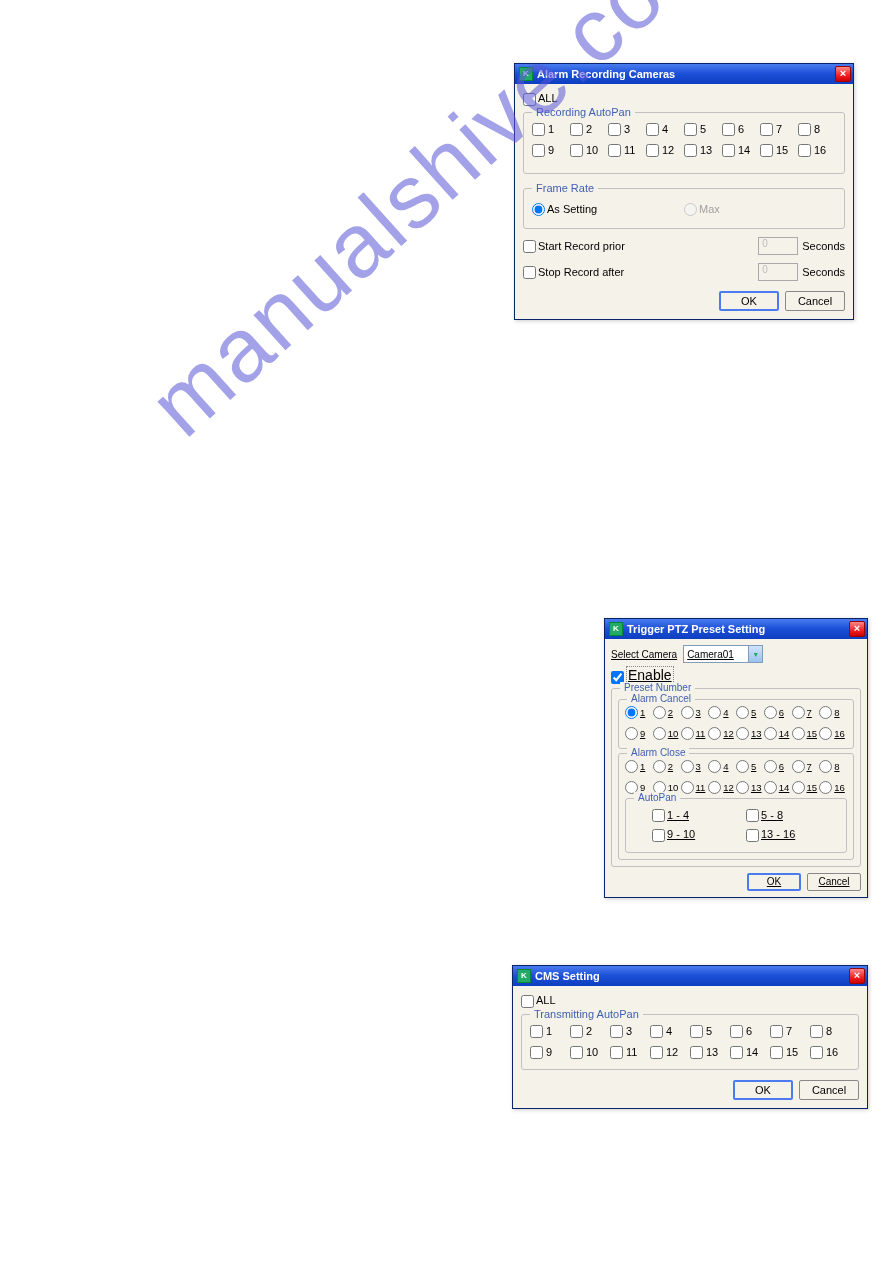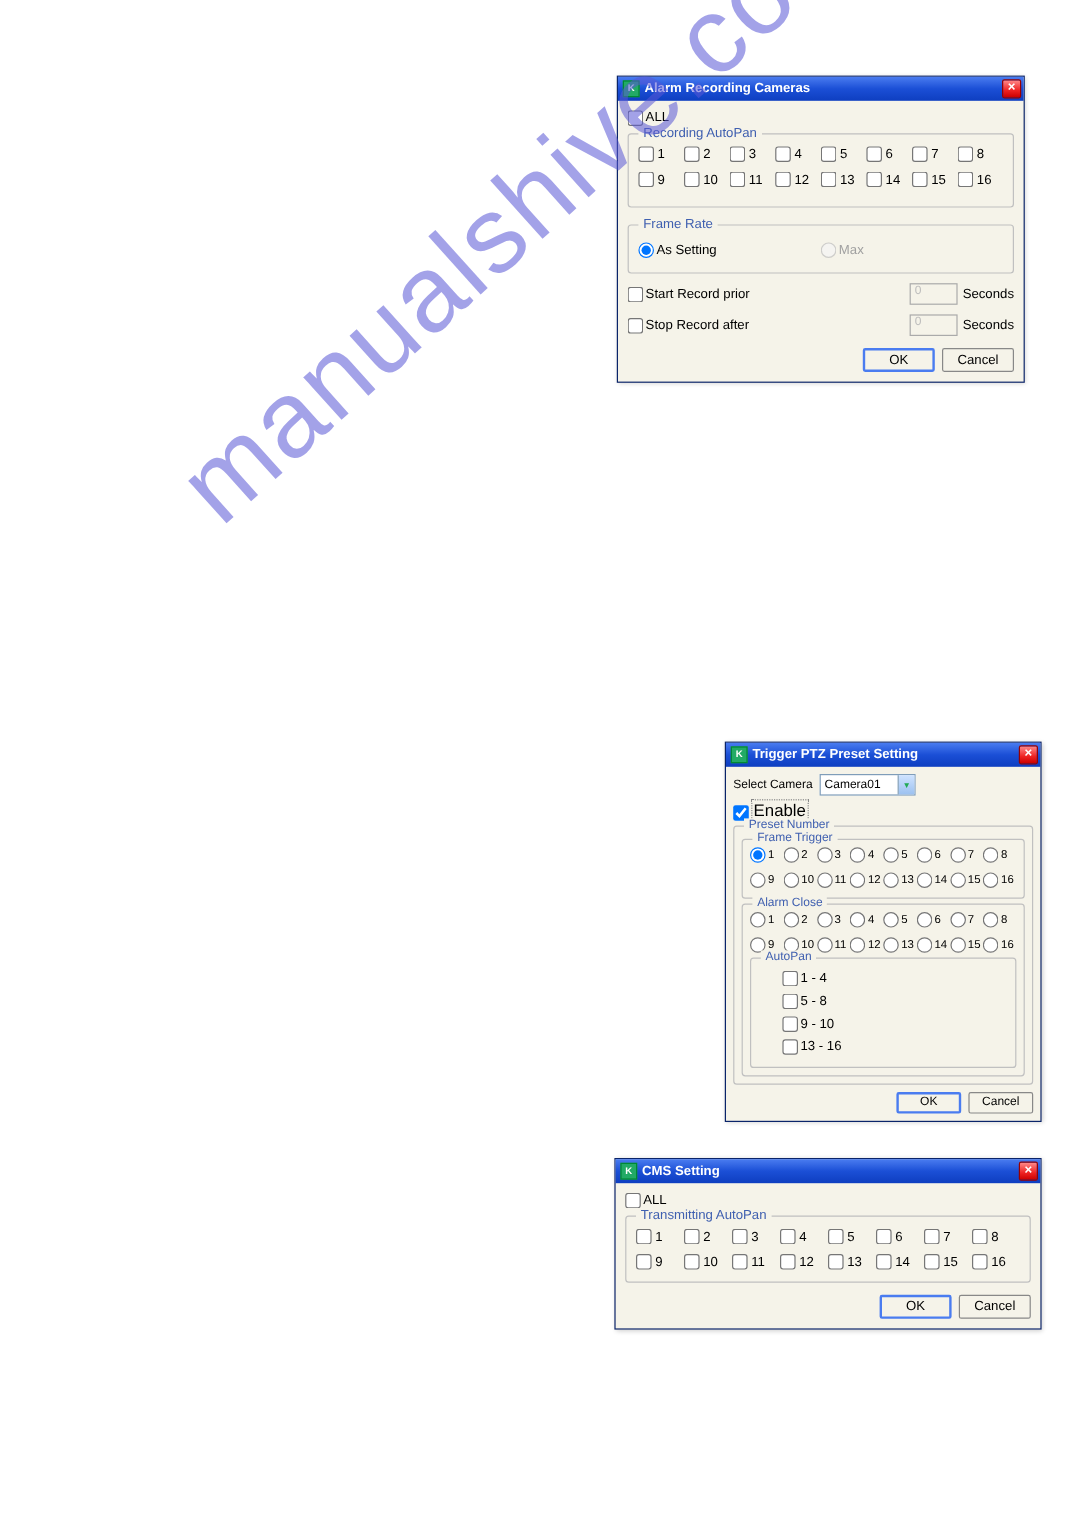--- a/index.html
+++ b/index.html
@@ -172,21 +172,21 @@
     border-left: 1px solid #7f9db9;
     display: flex;
     align-items: center;
     justify-content: center;
     font-size: 8px;
     color: #2a5;
   }
   .small .groupbox { padding: 6px 6px 6px; margin-top: 4px; }
   .small .legend { font-size: 10px; }
   .small .radiocell { font-size: 9.5px; }
-  .autopan-grid { display: grid; grid-template-columns: 1fr; gap: 6px 20px; padding: 4px 20px; }
+  .autopan-grid { display: grid; grid-template-columns: 1fr 1fr; gap: 6px 20px; padding: 4px 20px; }
   .disabled-text { color: #a0a0a0; }
 </style>
 </head>
 <body>
 
 <div class="watermark">manualshive.com</div>
 
 <div class="dialog" style="left:514px; top:63px; width:340px;">
   <div class="titlebar">
     <span class="icon">K</span>
@@ -293,35 +293,35 @@
     </div>
   </div>
 </div>
 
 <div class="dialog small" style="left:604px; top:618px; width:264px;">
   <div class="titlebar">
     <span class="icon">K</span>
     <span>Trigger PTZ Preset Setting</span>
     <div class="closebtn">×</div>
   </div>
-  <div class="dlgbody" style="padding:6px;">
+  <div class="dlgbody" style="padding:6px;text-decoration:underline;">
     <div style="display:flex; align-items:center; gap:6px;">
       <span style="font-size:10px;">Select Camera</span>
       <div class="select">
         <span>Camera01</span>
         <div class="arrow">▾</div>
       </div>
     </div>
     <div style="margin-top:4px;"><input type="checkbox" checked="" style=""><span style="border:1px dotted #888; padding:0 1px; font-size:14px;">Enable</span></div>
 
     <div class="groupbox">
       <div class="legend">Preset Number</div>
 
       <div class="groupbox">
-        <div class="legend">Frame Trigger</div>
+        <div class="legend">Alarm Cancel</div>
         <div class="camrow">
           <div class="radiocell">
               <input type="radio" name="at" checked="" style="">
               <span>1</span>
             </div>
           <div class="radiocell">
               <input type="radio" name="at" style="">
               <span>2</span>
             </div>
           <div class="radiocell">

